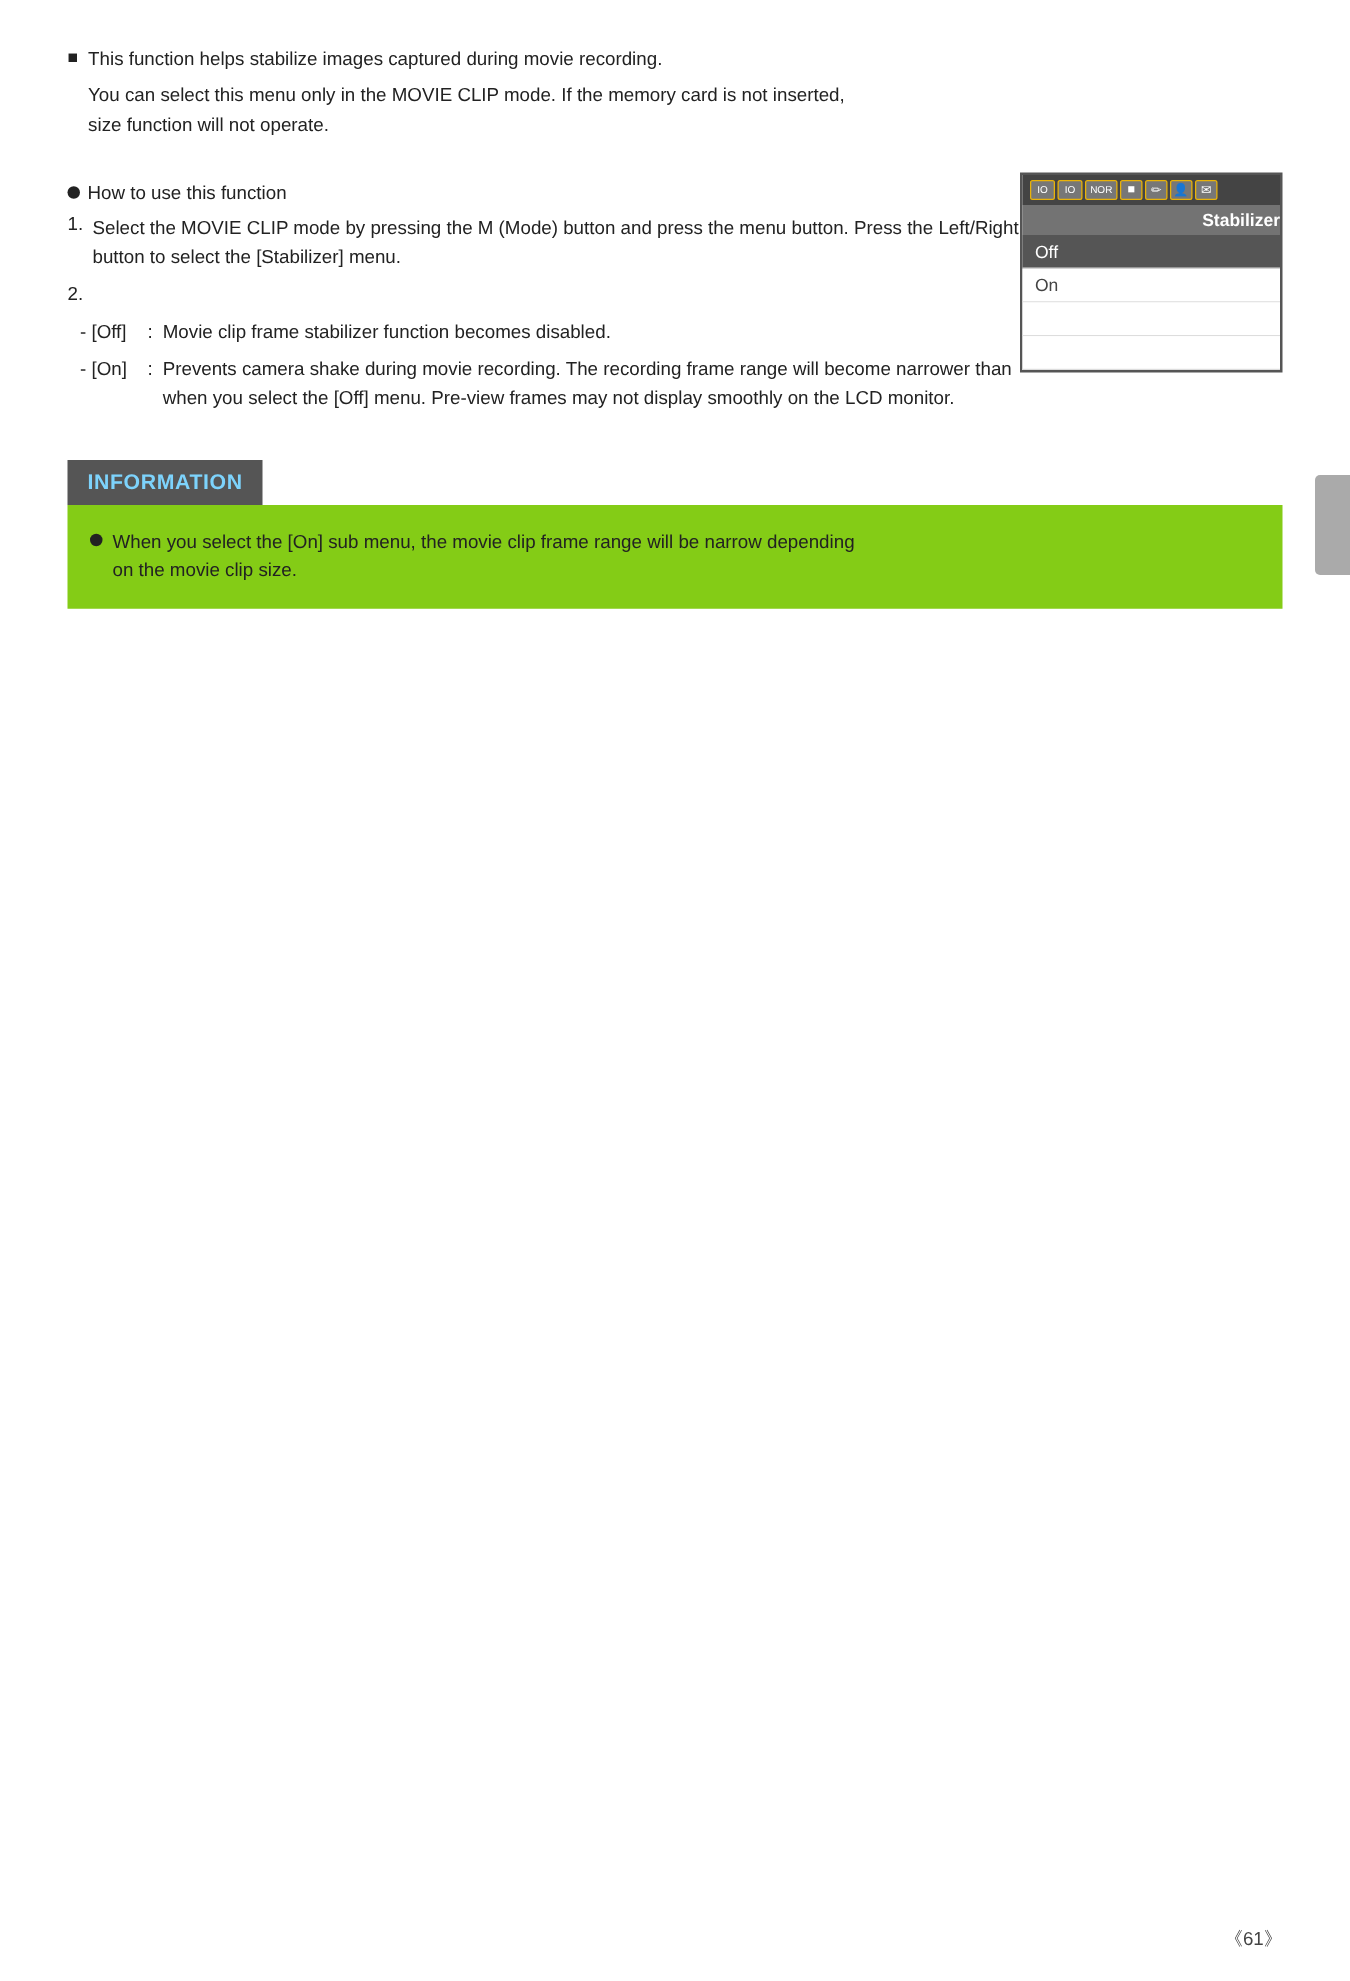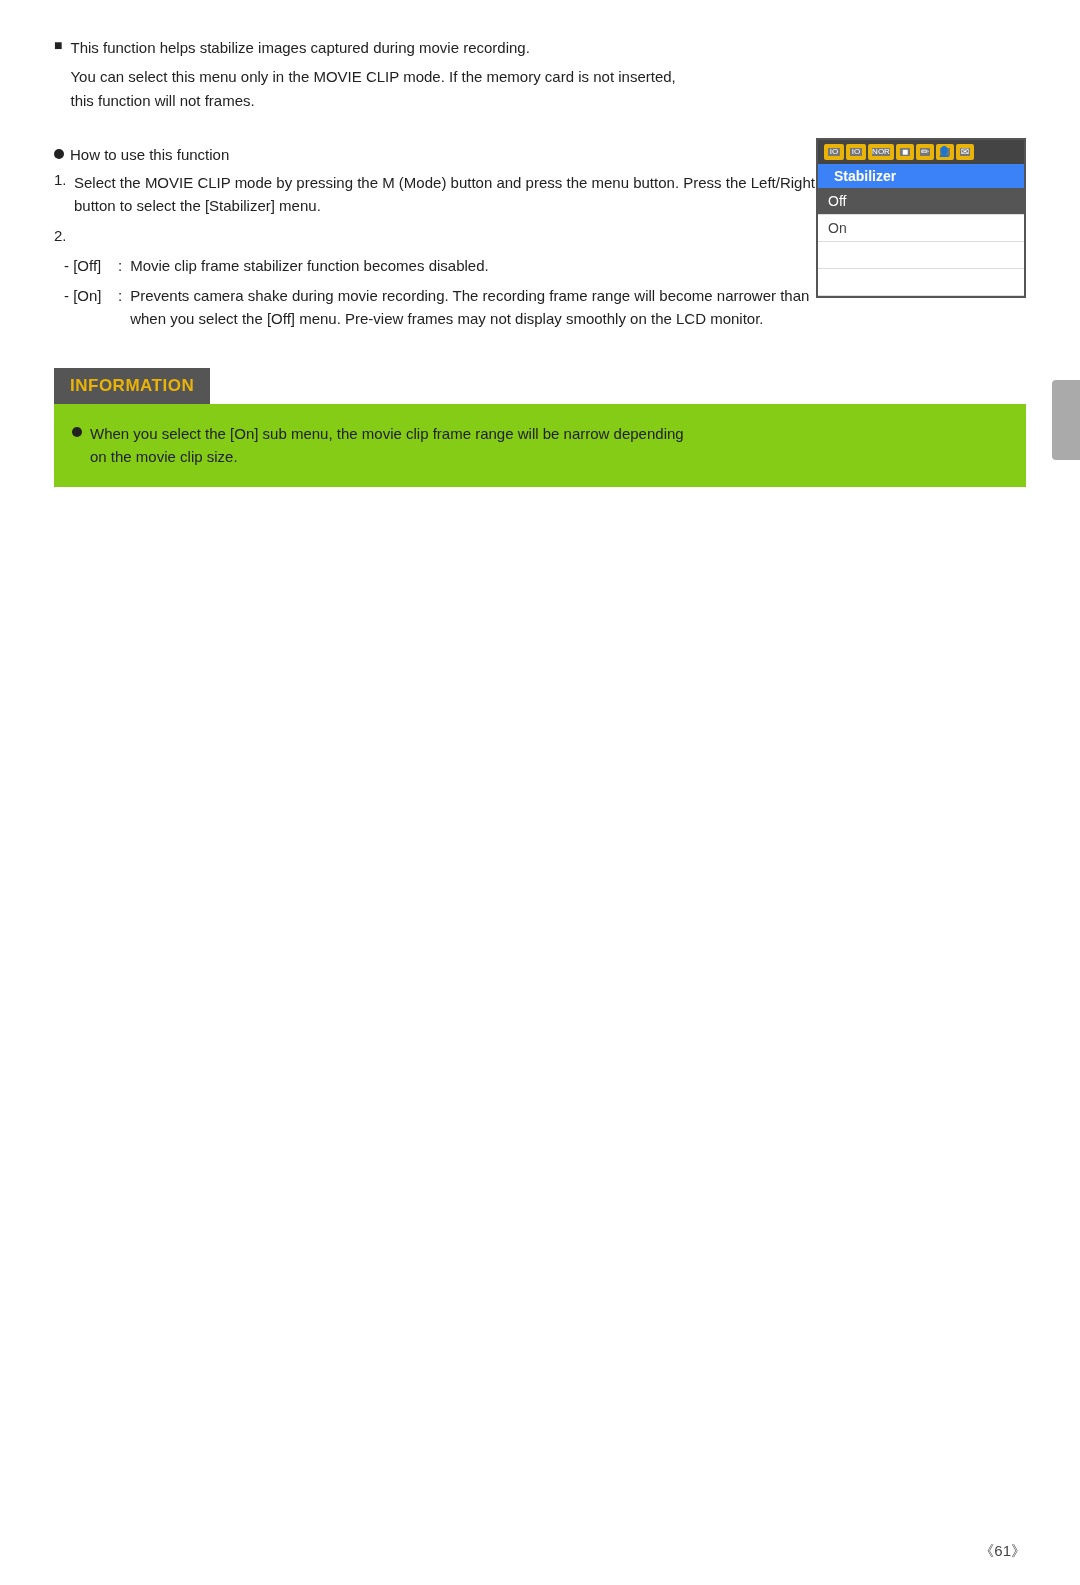--- a/index.html
+++ b/index.html
@@ -122,37 +122,37 @@
       background: #444444;
       padding: 4px 6px;
       display: flex;
       align-items: center;
       gap: 4px;
     }
 
     .toolbar-icon {
       width: 22px;
       height: 18px;
-      border: 4px solid #eab308;
+      border: 1px solid #eab308;
       background: #666;
       display: flex;
       align-items: center;
       justify-content: center;
       font-size: 9px;
       color: #fff;
       border-radius: 2px;
     }
 
     .menu-title-bar {
-      background: #3b82f6;
+      background: #737373;
       color: #ffffff;
-      text-align: left;
+      text-align: right;
       font-size: 14px;
       font-weight: bold;
-      padding: 4px 16px;
+      padding: 4px 0;
     }
 
     .menu-item {
       padding: 5px 10px;
       font-size: 14px;
       border-bottom: 1px solid #dddddd;
     }
 
     .menu-item-selected {
       background: #555555;
@@ -164,21 +164,21 @@
       color: #444444;
     }
 
     
     .information-section {
       margin-top: 32px;
     }
 
     .information-header {
       background: #555555;
-      color: #eab308;
+      color: #7dd3fc;
       font-size: 17px;
       font-weight: 900;
       padding: 8px 16px;
       display: inline-block;
       letter-spacing: 0.5px;
     }
 
     .information-body {
       background: #84cc16;
       padding: 18px 18px;
@@ -235,21 +235,21 @@
 
 <div class="page-container">
 
 
   <div class="main-bullet" style="margin-bottom:4px;">
     <span style="font-size:14px; margin-top:1px;">■</span>
     <div>
       <div class="intro-text">This function helps stabilize images captured during movie recording.</div>
       <div class="intro-text-sub">
         <span>You can select this menu only in the MOVIE CLIP mode. If the memory card is not inserted,</span><br>
-        <span>this function will not frames.</span>
+        <span>size function will not operate.</span>
       </div>
     </div>
   </div>
 
   <div class="main-content">
     <div class="text-section">
 
       <div class="how-to-section">
         <div class="how-to-header">
           <span class="bullet-circle"></span>

